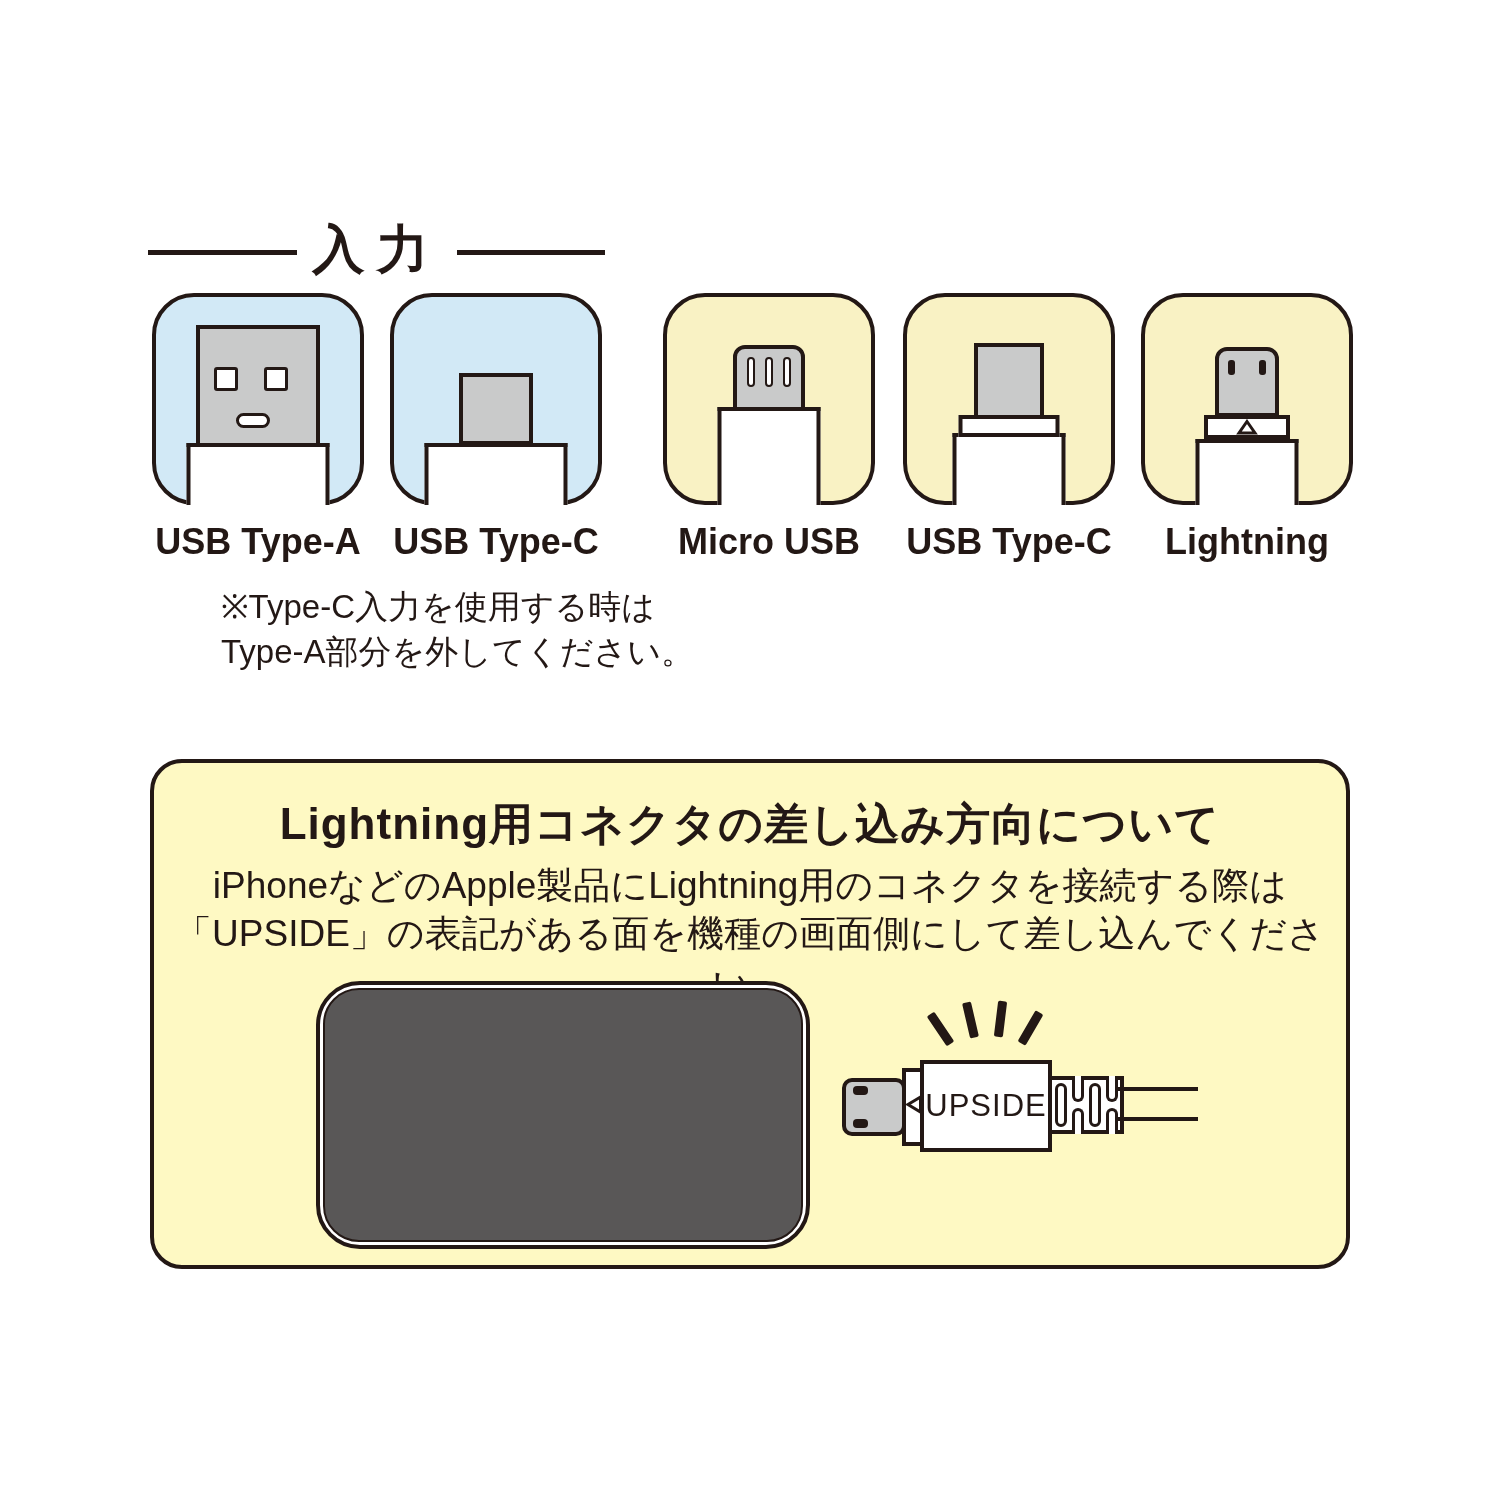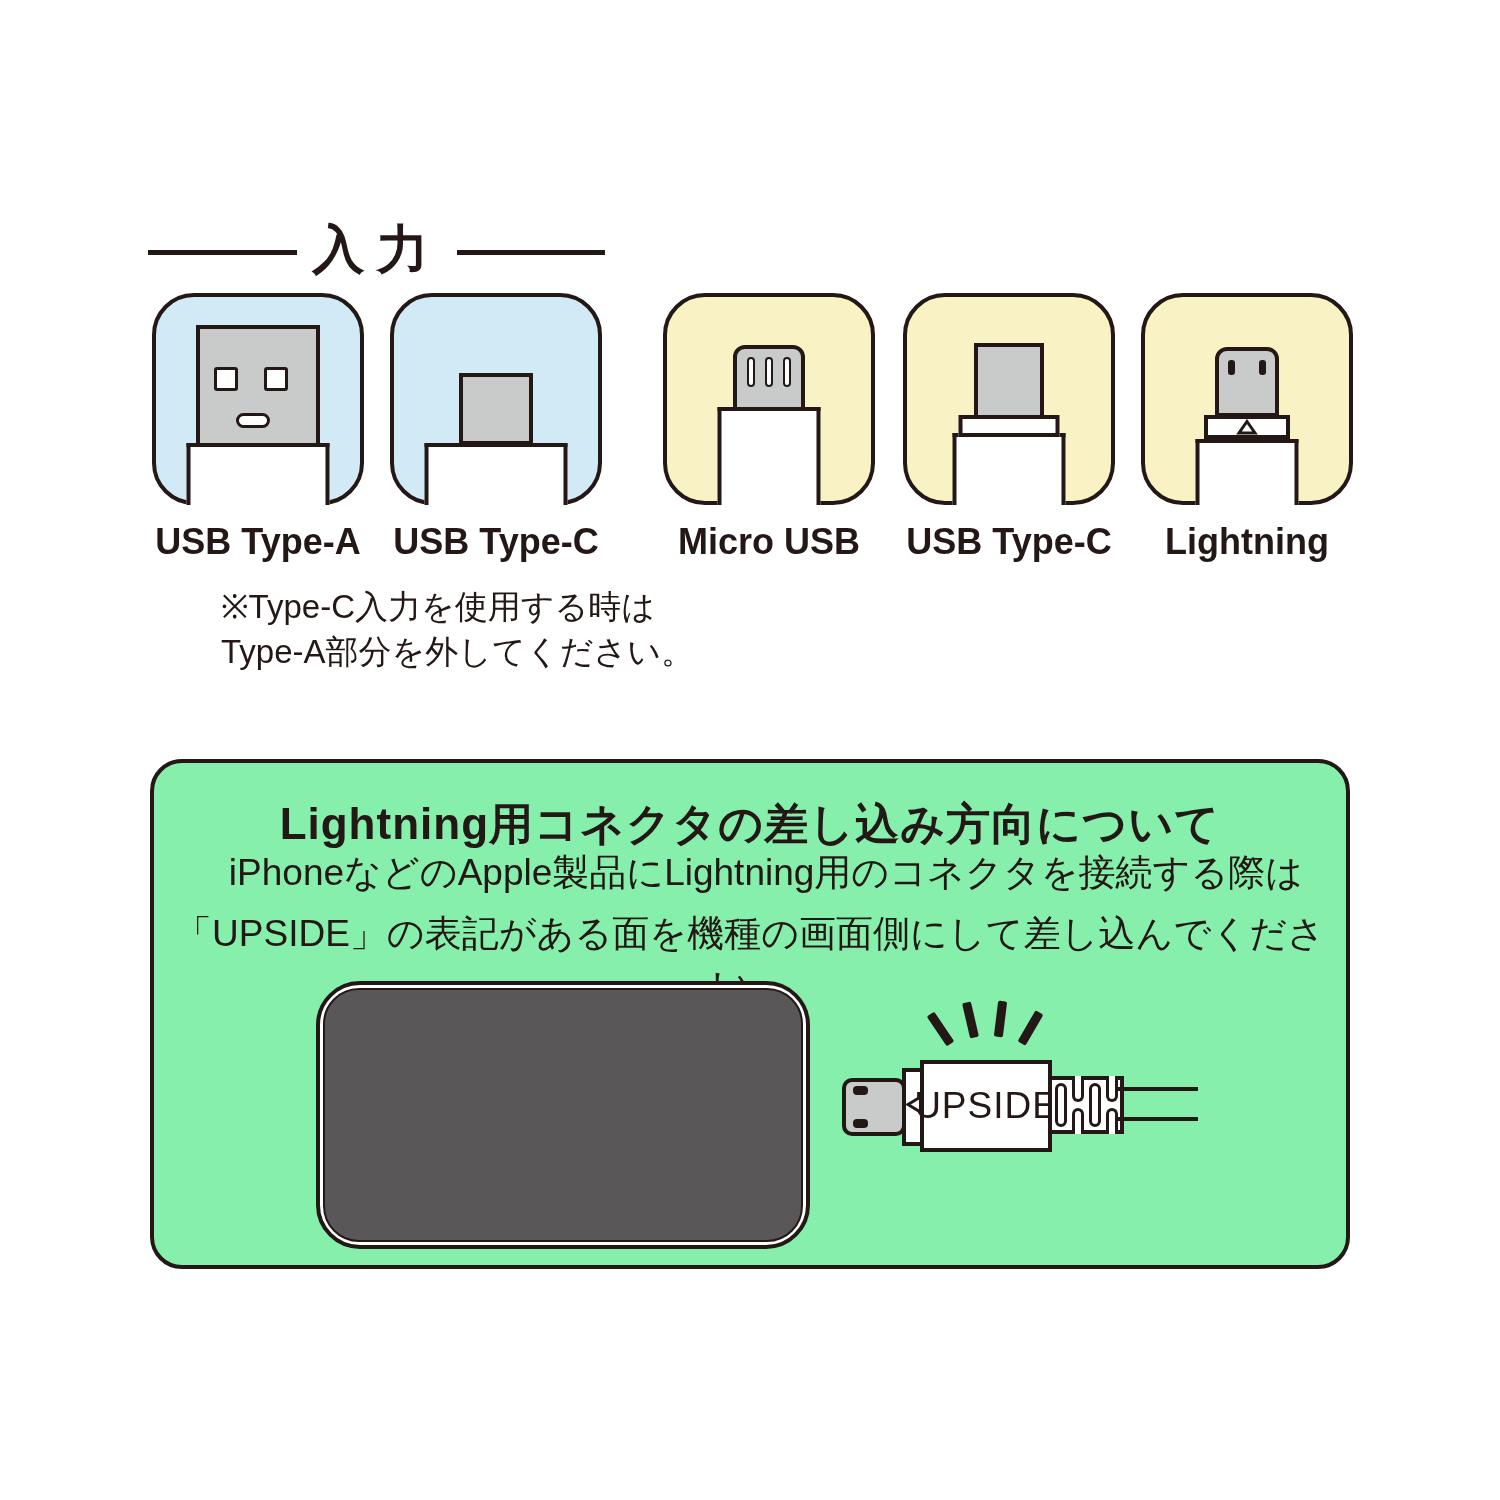--- a/index.html
+++ b/index.html
@@ -35,42 +35,42 @@
   .mu-slot{position:absolute;width:8px;height:30px;box-sizing:border-box;background:#fff;
     border:2px solid var(--ink);border-radius:4px;top:8px;}
   .lt-slot{position:absolute;width:7px;height:15px;background:var(--ink);border-radius:3px;top:9px;}
 
   .conn-label{position:absolute;top:521px;font-size:36px;font-weight:700;text-align:center;white-space:nowrap;}
 
   .note{position:absolute;left:186px;top:584px;font-size:33px;line-height:45px;margin-left:35px;}
 
   
   .info-box{position:absolute;left:150px;top:759px;width:1200px;height:510px;box-sizing:border-box;
-    border:4px solid var(--ink);border-radius:32px;background:#86efac;}
+    border:4px solid var(--ink);border-radius:32px;background:#fef9c3;}
   .info-title{position:absolute;left:0;top:32px;width:100%;text-align:center;
     font-size:44px;font-weight:700;letter-spacing:1px;}
   .info-line{position:absolute;left:0;width:100%;text-align:center;font-size:37px;}
-  .info-line.l1{top:85px;padding-left:16px;}
+  .info-line.l1{top:98px;}
   .info-line.l2{top:146px;}
 
   
   .device{position:absolute;left:162px;top:218px;width:494px;height:268px;box-sizing:border-box;
     border:4px solid var(--ink);border-radius:44px;background:#fff;}
   .device-screen{position:absolute;left:3px;top:3px;right:3px;bottom:3px;
     background:var(--device-body);border:2px solid var(--ink);border-radius:36px;}
 
   
   .c-tip{position:absolute;left:688px;top:315px;width:64px;height:58px;box-sizing:border-box;
     background:var(--connector-gray);border:4px solid var(--ink);border-radius:10px;}
   .c-tip-slot{position:absolute;left:7px;width:15px;height:9px;background:var(--ink);border-radius:4px;}
   .c-collar{position:absolute;left:748px;top:305px;width:22px;height:78px;box-sizing:border-box;
     background:#fff;border:4px solid var(--ink);}
   .c-body{position:absolute;left:766px;top:297px;width:132px;height:92px;box-sizing:border-box;
     background:#fff;border:4px solid var(--ink);display:flex;align-items:center;justify-content:center;}
-  .c-body-label{font-size:37px;letter-spacing:1px;}
+  .c-body-label{font-size:31px;letter-spacing:1px;}
   .c-tri{position:absolute;left:751px;top:331px;}
   .c-grip{position:absolute;left:894px;top:313px;width:76px;height:58px;box-sizing:border-box;
     background:#fff;border:4px solid var(--ink);}
   .g-pill{position:absolute;box-sizing:border-box;background:#fff;border:3px solid var(--ink);width:12px;}
   .g-full{top:3px;height:44px;border-radius:6px;}
   .g-top{top:-4px;height:26px;border-radius:0 0 6px 6px;border-top:none;}
   .g-bot{bottom:-4px;height:26px;border-radius:6px 6px 0 0;border-bottom:none;}
   .c-cable{position:absolute;left:964px;width:80px;height:4px;background:var(--ink);}
   .sparks{position:absolute;left:778px;top:238px;width:112px;height:52px;}
   .spark{position:absolute;width:9px;height:36px;background:var(--ink);border-radius:2px;}

